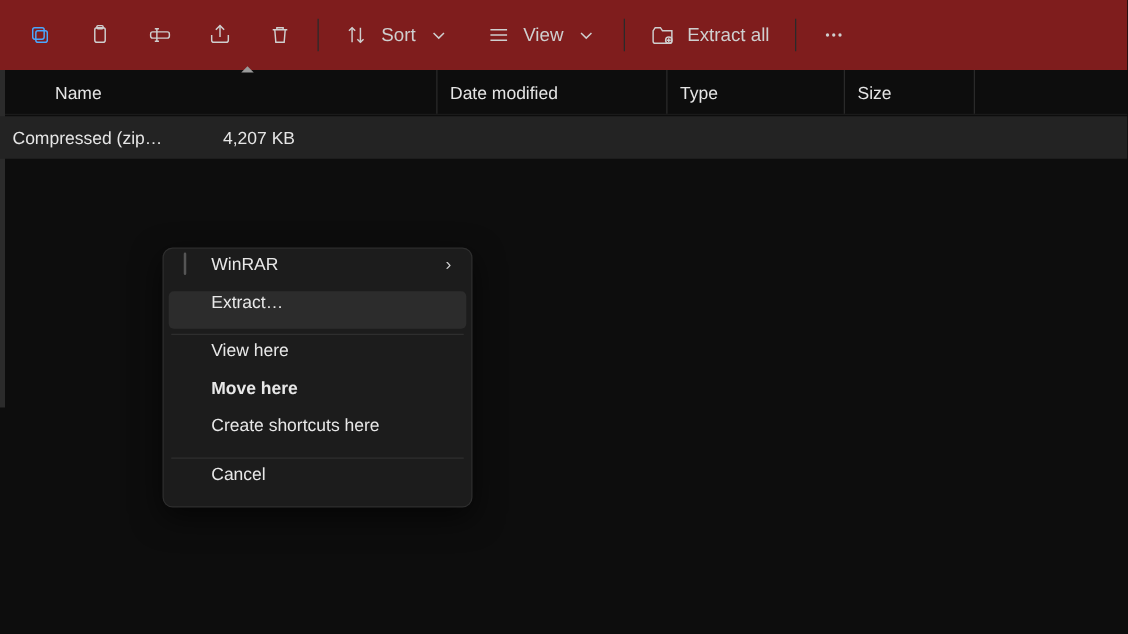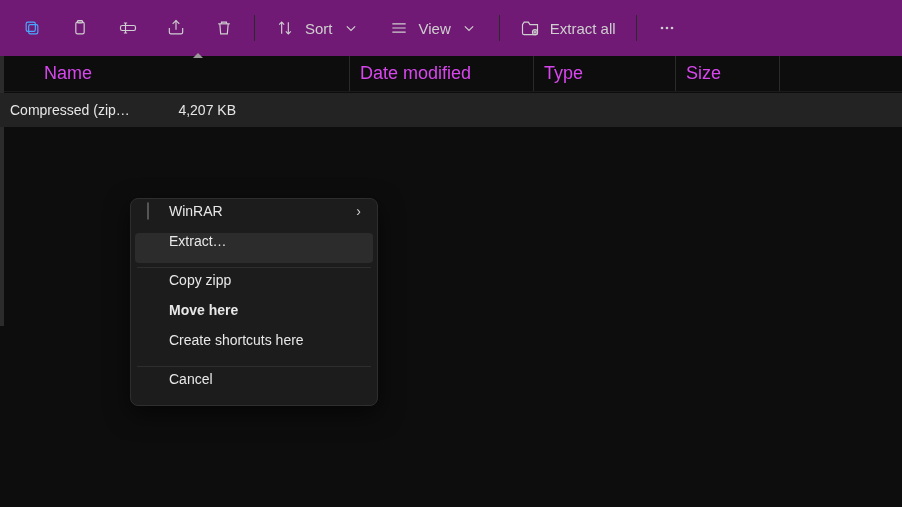--- a/index.html
+++ b/index.html
@@ -9,21 +9,21 @@
       font-family: "Segoe UI", Arial, sans-serif;
       font-size: 14px;
       color: #e6e6e6;
       overflow: hidden;
     }
 
     
     .toolbar {
       display: flex; align-items: center;
       height: 56px; padding: 0 8px;
-      background: #701a75;
+      background: #7f1d1d;
     }
     .tbtn {
       display: flex; align-items: center; justify-content: center;
       height: 40px; padding: 0 14px;
       color: #cfcfcf; cursor: pointer;
       border-radius: 4px;
     }
     .tbtn svg { width: 20px; height: 20px; fill: none; stroke: #cfcfcf; stroke-width: 1.4; }
     .tbtn.icon-active svg { stroke: #4aa8ff; }
     .tbtn .label { margin-left: 10px; font-size: 15px; }
@@ -33,21 +33,21 @@
     
     .colrow {
       display: flex; align-items: stretch;
       height: 36px; background: #0d0d0d;
       border-bottom: 1px solid #1a1a1a;
     }
     .colcell {
       display: flex; align-items: center;
       padding: 0 10px;
       border-right: 1px solid #2a2a2a;
-      color: #d946ef; font-size: 18px; cursor: pointer;
+      color: #e5e5e5; font-size: 14px; cursor: pointer;
     }
     .colcell.hdr-name { width: 350px; padding-left: 44px; position: relative; }
     .colcell.hdr-date { width: 184px; }
     .colcell.hdr-type { width: 142px; }
     .colcell.hdr-size { width: 104px; }
     .sort-caret {
       position: absolute; right: 146px; top: -3px;
       width: 0; height: 0;
       border-left: 5px solid transparent;
       border-right: 5px solid transparent;
@@ -224,21 +224,21 @@
     <span class="mi-label">WinRAR</span>
     <span class="arrow">›</span>
   </div>
   <div class="menu-item hover">
     <span class="mi-icon"></span>
     <span class="mi-label">Extract…</span>
   </div>
   <div class="menu-sep"></div>
   <div class="menu-item">
     <span class="mi-icon"></span>
-    <span class="mi-label">Copy zipp</span>
+    <span class="mi-label">View here</span>
   </div>
   <div class="menu-item bold">
     <span class="mi-icon"></span>
     <span class="mi-label">Move here</span>
   </div>
   <div class="menu-item">
     <span class="mi-icon"></span>
     <span class="mi-label">Create shortcuts here</span>
   </div>
   <div class="menu-sep"></div>

